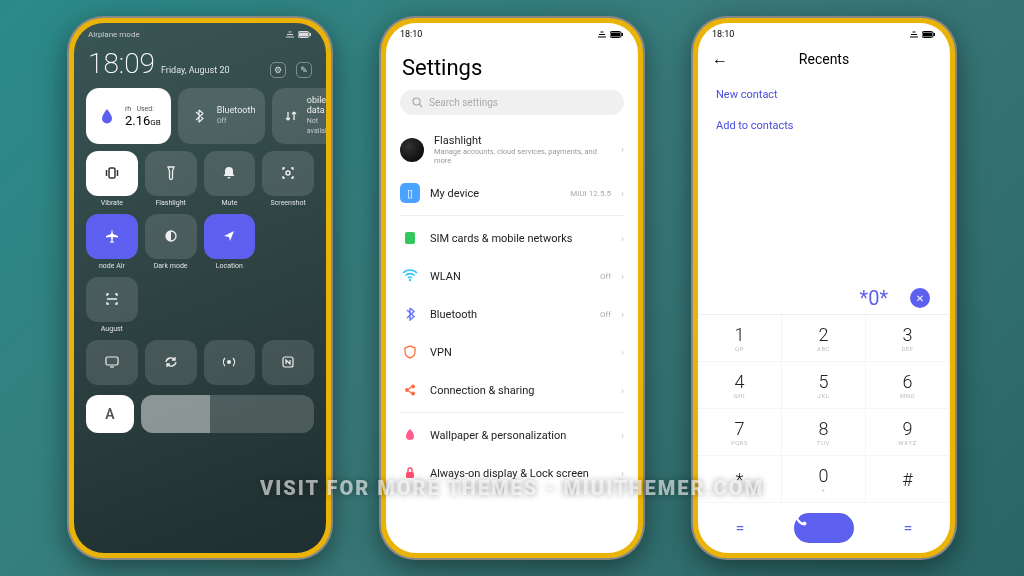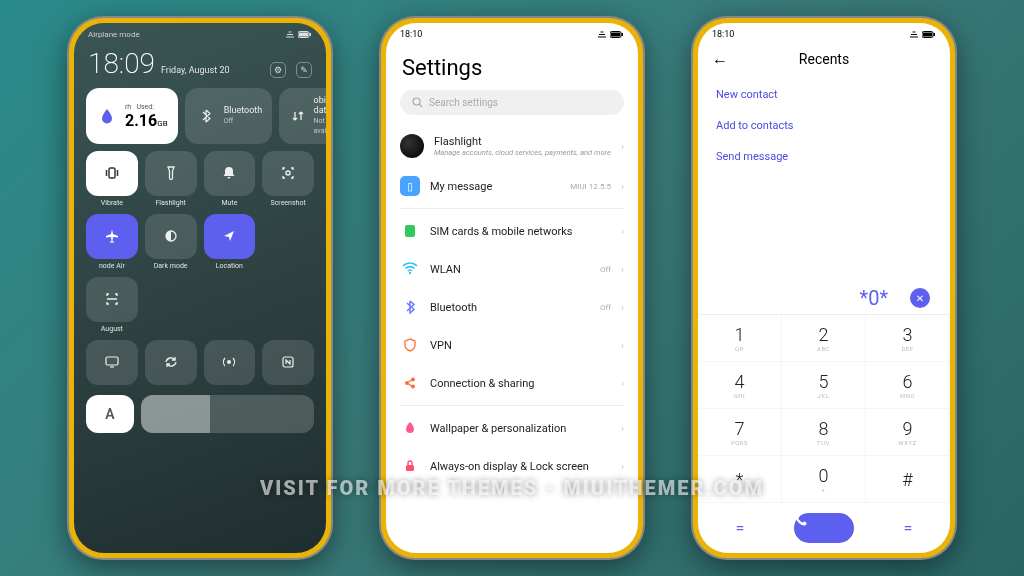--- a/index.html
+++ b/index.html
@@ -56,21 +56,21 @@
 
   
   .st { background: #fff; color: #000; }
   .st .status { color: #000; }
   .st h1 { font-size: 22px; font-weight: 400; padding: 14px 16px 10px; }
   .search { margin: 0 14px 10px; background: #f0f0f0; border-radius: 20px; padding: 7px 12px; font-size: 10px; color: #aaa; display: flex; align-items: center; gap: 6px; }
   .row { display: flex; align-items: center; padding: 9px 14px; gap: 10px; }
   .row .ricon { width: 20px; height: 20px; border-radius: 5px; display: flex; align-items: center; justify-content: center; font-size: 11px; flex-shrink: 0; }
   .row .rtext { flex: 1; min-width: 0; }
   .row .rtitle { font-size: 11px; color: #222; }
-  .row .rsub { font-size: 7.5px; color: #999; line-height: 1.2; font-style: italic; }
+  .row .rsub { font-size: 7.5px; color: #999; line-height: 1.2; }
   .row .rval { font-size: 8px; color: #aaa; }
   .row .chev { font-size: 10px; color: #ccc; }
   .sep { height: 1px; background: #eee; margin: 3px 14px; }
   .avatar { width: 24px; height: 24px; border-radius: 50%; background: radial-gradient(circle at 35% 35%, #333, #000); }
 
   
   .dl { background: #fff; color: #000; display: flex; flex-direction: column; }
   .dl .status { color: #000; }
   .dl-head { display: flex; align-items: center; padding: 8px 14px; font-size: 14px; }
   .dl-head .back { font-size: 16px; width: 20px; }
@@ -115,21 +115,21 @@
     </div>
     <div class="cc-grid">
       <div class="tile-lg white-tile">
         <span class="ico">
           <svg width="16" height="16" viewBox="0 0 16 16">
               <path d="M8 1 C5 5 3 8 3 10.5 A5 5 0 0 0 13 10.5 C13 8 11 5 8 1 Z" fill="#5d5fef"></path>
             </svg>
         </span>
         <span class="meta">
           <span class="s"><span>rh</span> &nbsp; <span>Used:</span></span><br>
-          <span style="font-size:16px;font-weight:700">2.16</span><span style="font-size:8px">GB</span>
+          <span style="font-size:13px;font-weight:400">2.16</span><span style="font-size:8px">GB</span>
         </span>
       </div>
       <div class="tile-lg glass">
         <span class="ico">
           <svg width="14" height="14" viewBox="0 0 14 14">
               <path d="M7 1v12l4-3.5L4 3m0 8 7-6.5L7 1" stroke="#eee" stroke-width="1.2" fill="none" stroke-linejoin="round"></path>
             </svg>
         </span>
         <span class="meta"><span class="t">Bluetooth</span><br><span class="s">Off</span></span>
       </div>
@@ -299,21 +299,21 @@
       <div class="avatar"></div>
       <div class="rtext">
           <div class="rtitle">Flashlight</div>
           <div class="rsub">Manage accounts, cloud services, payments, and more</div>
         </div>
       <span class="chev">›</span>
     </div>
     <div class="row">
       <div class="ricon" style="background:#4aa3ff;color:#fff">▯</div>
       <div class="rtext">
-          <div class="rtitle">My message</div>
+          <div class="rtitle">My device</div>
         </div>
       <span class="rval">MIUI 12.5.5</span>
       <span class="chev">›</span>
     </div>
     <div class="sep"></div>
     <div class="row">
       <div class="ricon">
           <svg width="14" height="14" viewBox="0 0 14 14">
             <rect x="2" y="1" width="10" height="12" rx="2" fill="#34c759"></rect>
           </svg>
@@ -415,21 +415,20 @@
           </svg>
       </span>
     </div>
     <div class="dl-head">
       <span class="back">←</span>
       <span class="title">Recents</span>
     </div>
     <div class="dl-links">
       <div>New contact</div>
       <div>Add to contacts</div>
-      <div>Send message</div>
     </div>
     <div class="dl-fill"></div>
     <div class="dl-disp">
       <span class="num">*0*</span>
       <span class="bks">✕</span>
     </div>
     <div class="pad">
       <div class="key">
           <span class="d">1</span>
           <span class="l">QP</span>

